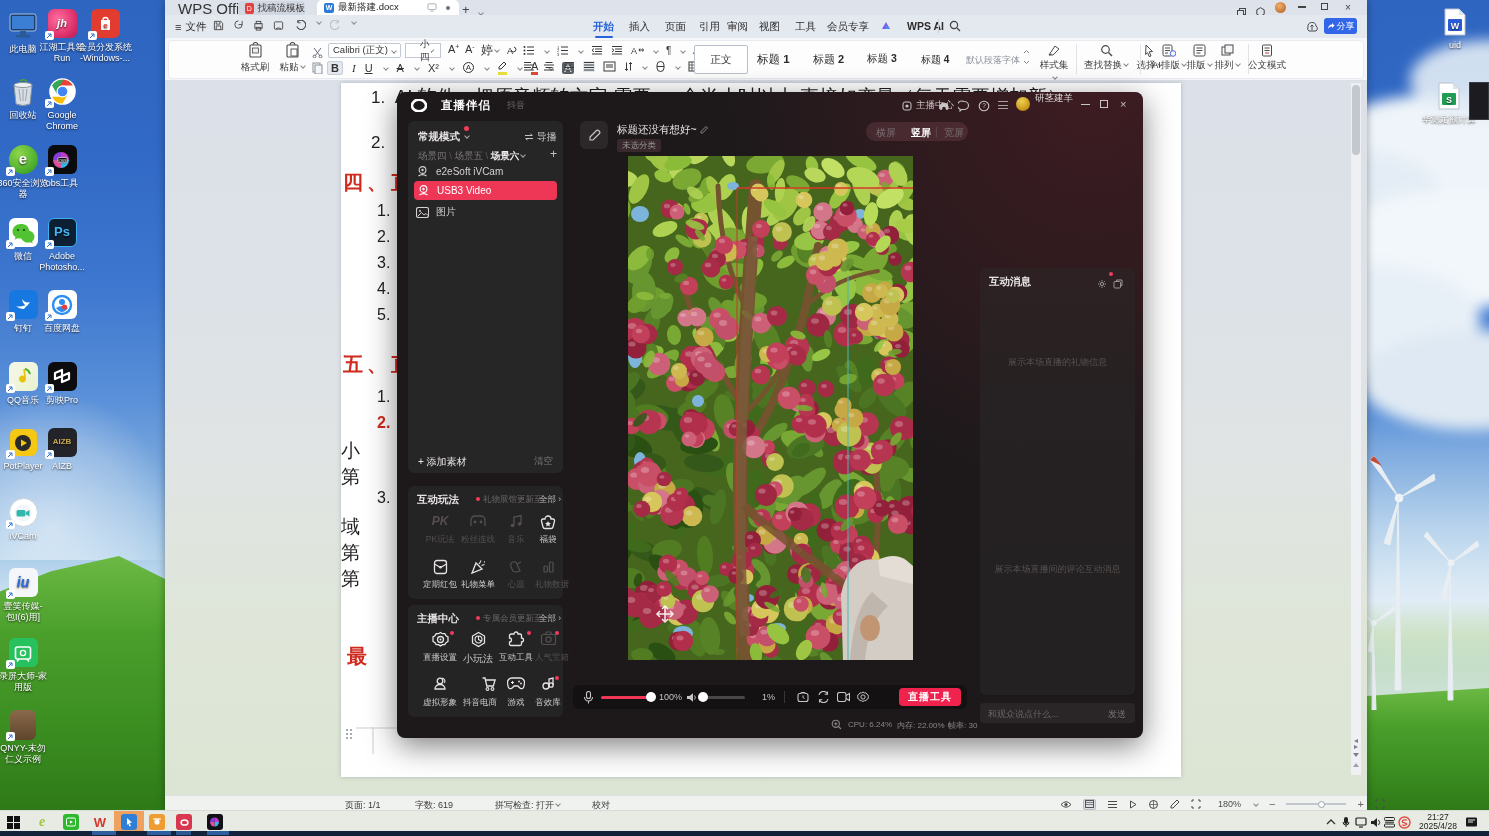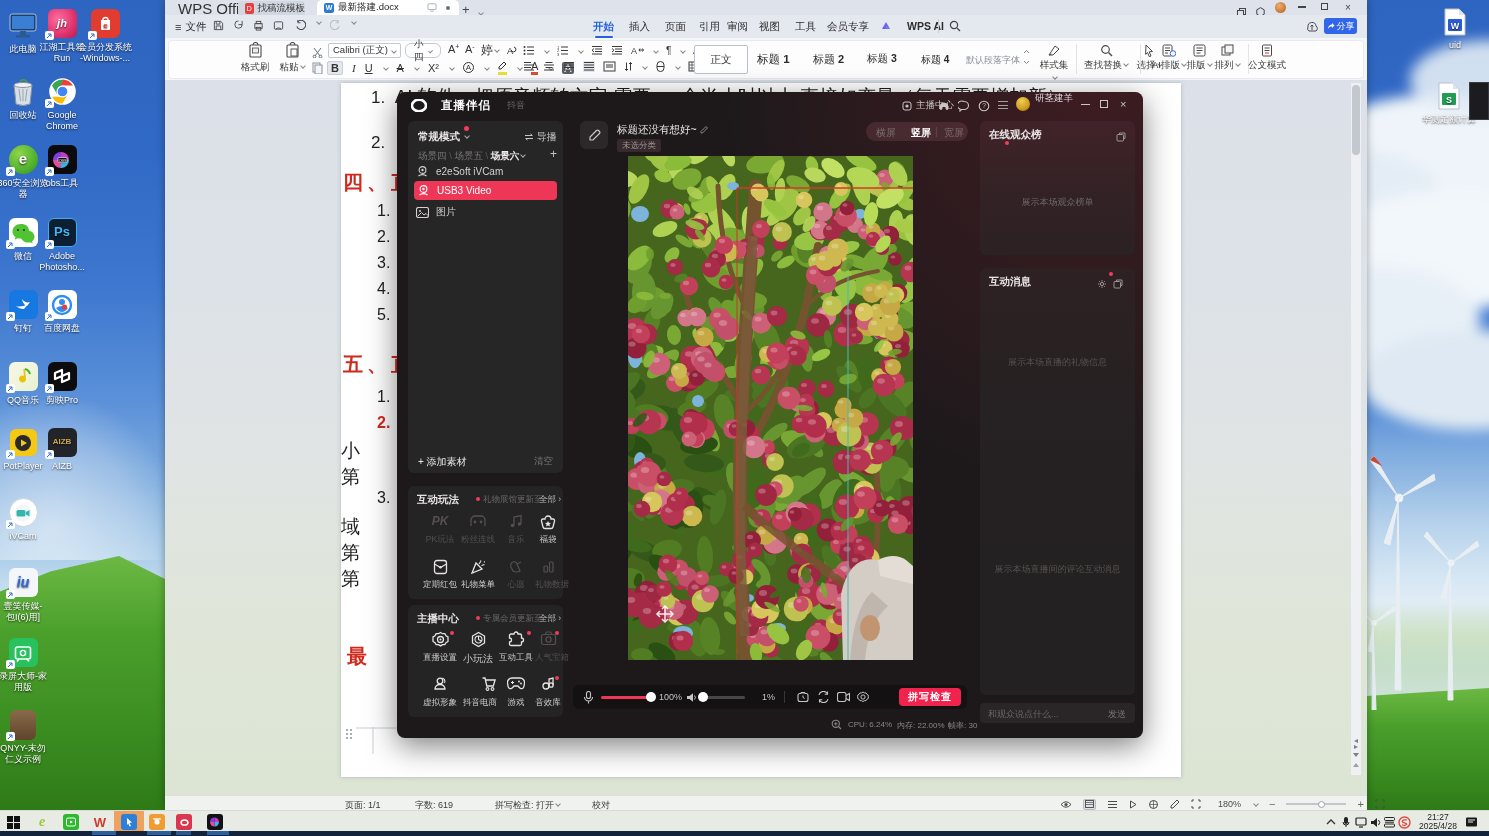--- a/index.html
+++ b/index.html
@@ -433,21 +433,21 @@
             <path d="M2 1 L8 9 M9 1 L3 9" stroke="#6a7078" fill="none"></path>
             <circle cx="2.5" cy="9.5" r="1.4" fill="none" stroke="#6a7078"></circle>
             <circle cx="8.5" cy="9.5" r="1.4" fill="none" stroke="#6a7078"></circle>
           </svg></div>
   <div class="abs" style="left:147px;top:22px"><svg width="11" height="12" viewBox="0 0 11 12">
             <rect x="1" y="1" width="7" height="9" fill="none" stroke="#8a9098"></rect>
             <rect x="3" y="3" width="7" height="9" fill="#f4f6f9" stroke="#8a9098"></rect>
           </svg></div>
 
   <div class="abs" style="left:163px;top:5px;width:73px;height:15px;border:1px solid #c3c9d2;border-radius:2px;background:#fff;font-size:9.5px;color:#333;display:flex;align-items:center;justify-content:space-between;padding:0 4px">Calibri (正文)<i class="cv"></i></div>
-  <div class="abs" style="left:240px;top:5px;width:36px;height:15px;border:1px solid #c3c9d2;border-radius:6px;background:#fff;font-size:9.5px;color:#333;display:flex;align-items:center;justify-content:space-between;padding:0 8px">小四<i class="cv"></i></div>
+  <div class="abs" style="left:240px;top:5px;width:36px;height:15px;border:1px solid #c3c9d2;border-radius:0;background:#fff;font-size:9.5px;color:#333;display:flex;align-items:center;justify-content:space-between;padding:0 14px">小四<i class="cv"></i></div>
   <div class="abs" style="left:283px;top:5px;font-size:11px;color:#333">A<span style="font-size:7px;vertical-align:4px">+</span></div>
   <div class="abs" style="left:300px;top:5px;font-size:11px;color:#333">A<span style="font-size:7px;vertical-align:4px">-</span></div>
   <div class="abs" style="left:316px;top:4px;font-size:12px;color:#333">婷<i class="cv"></i></div>
   <div class="abs" style="left:340px;top:5px"><svg width="12" height="12" viewBox="0 0 12 12">
             <text x="2" y="9" font-size="9" fill="#333">A</text>
             <path d="M9 2 a2.5 2.5 0 1 1 -3 3" fill="none" stroke="#333"></path>
           </svg></div>
   <div class="abs" style="left:162px;top:22px;display:flex;gap:9px;font-size:11px;color:#333;align-items:center">
     <span style="background:#e3e7ee;border:1px solid #c8ced8;border-radius:2px;padding:0 3px;font-weight:bold">B</span>
     <i style="font-family:'Liberation Serif',serif">I</i>
@@ -1861,43 +1861,34 @@
           <path d="M10.5 0.5 v2.8 h-2.8 M2.5 11.5 V8.7 h2.8" fill="none" stroke="#c9c4c5" stroke-width="1.1"></path>
         </svg>
    <svg class="abs" style="left:264px;top:7px" width="13" height="10" viewBox="0 0 13 10">
           <rect x="0.5" y="0.5" width="8.5" height="9" rx="2" fill="none" stroke="#c9c4c5" stroke-width="1.1"></rect>
           <path d="M9 3.5 L12.5 1.5 v7 L9 6.5" fill="none" stroke="#c9c4c5" stroke-width="1.1"></path>
         </svg>
    <svg class="abs" style="left:284px;top:6px" width="12" height="12" viewBox="0 0 17 17">
           <path d="M8.5 1.5 l2 1.2 2.3 0 1.2 2 2 1.2 -0 2.3 0 2.3 -2 1.2 -1.2 2 -2.3 0 -2 1.2 -2-1.2 -2.3 0 -1.2-2 -2-1.2 0-2.3 0-2.3 2-1.2 1.2-2 2.3 0Z" fill="none" stroke="#c9c4c5" stroke-width="1.4"></path>
           <circle cx="8.5" cy="8.5" r="3" fill="none" stroke="#c9c4c5" stroke-width="1.4"></circle>
         </svg>
-   <div class="abs" style="left:326px;top:3px;width:62px;height:18px;background:#f0234e;border-radius:4px;color:#fff;font-size:10px;font-weight:bold;display:flex;align-items:center;justify-content:center;letter-spacing:1px">拼写检查</div>
+   <div class="abs" style="left:326px;top:3px;width:62px;height:18px;background:#f0234e;border-radius:4px;color:#fff;font-size:10px;font-weight:bold;display:flex;align-items:center;justify-content:center;letter-spacing:1px">直播工具</div>
  </div>
 
  <div class="abs" style="left:0;top:622px;width:746px;height:24px;font-size:8.5px;color:#8a8586">
    <svg class="abs" style="left:434px;top:5px" width="11" height="11" viewBox="0 0 11 11">
           <circle cx="4.8" cy="4.8" r="3.6" fill="none" stroke="#8a8586" stroke-width="1.1"></circle>
           <path d="M7.5 7.5 L10 10" stroke="#8a8586" stroke-width="1.1"></path>
           <path d="M3.2 4.8 h3.2 M4.8 3.2 v3.2" stroke="#8a8586"></path>
         </svg>
    <div class="abs" style="left:451px;top:6px;font-size:8px">CPU: 6.24%</div>
    <div class="abs" style="left:500px;top:6px;font-size:8px">内存: 22.00%</div>
    <div class="abs" style="left:551px;top:6px;font-size:8px">帧率: 30</div>
  </div>
 
- <div class="abs" style="left:583px;top:29px;width:155px;height:134px;background:linear-gradient(180deg,#402329 0%,#332225 55%,#2c2123 100%);border-radius:6px">
-   <div class="abs" style="left:9px;top:7px;font-size:10.5px;color:#e8e4e5;font-weight:bold">在线观众榜</div>
-   <div class="abs" style="left:25px;top:20px;width:4px;height:4px;border-radius:50%;background:#f23c5a"></div>
-   <div class="abs" style="left:136px;top:7px"><svg width="10" height="10" viewBox="0 0 10 10">
-            <rect x="1" y="2.5" width="6.5" height="6.5" rx="1" fill="none" stroke="#9a9596"></rect>
-            <path d="M3.5 2.5 V1 h5.5 v5.5 h-1.5" fill="none" stroke="#9a9596"></path>
-          </svg></div>
-   <div class="abs" style="left:0;top:75px;width:155px;text-align:center;font-size:9px;color:#6f696b">展示本场观众榜单</div>
- </div>
  <div class="abs" style="left:583px;top:176px;width:155px;height:427px;background:linear-gradient(180deg,#2e2123 0%,#262122 30%,#232122 100%);border-radius:6px">
    <div class="abs" style="left:9px;top:7px;font-size:10.5px;color:#e8e4e5;font-weight:bold">互动消息</div>
    <div class="abs" style="left:117px;top:7px"><svg width="10" height="10" viewBox="0 0 10 10">
             <circle cx="5" cy="5" r="1.6" fill="none" stroke="#9a9596"></circle>
             <path d="M5 1 v1.5 M5 7.5 V9 M1 5 h1.5 M7.5 5 H9 M2.2 2.2 l1 1 M6.8 6.8 l1 1 M7.8 2.2 l-1 1 M3.2 6.8 l-1 1" stroke="#9a9596"></path>
           </svg></div>
    <div class="abs" style="left:133px;top:7px"><svg width="10" height="10" viewBox="0 0 10 10">
             <rect x="1" y="2.5" width="6.5" height="6.5" rx="1" fill="none" stroke="#9a9596"></rect>
             <path d="M3.5 2.5 V1 h5.5 v5.5 h-1.5" fill="none" stroke="#9a9596"></path>
           </svg></div>

